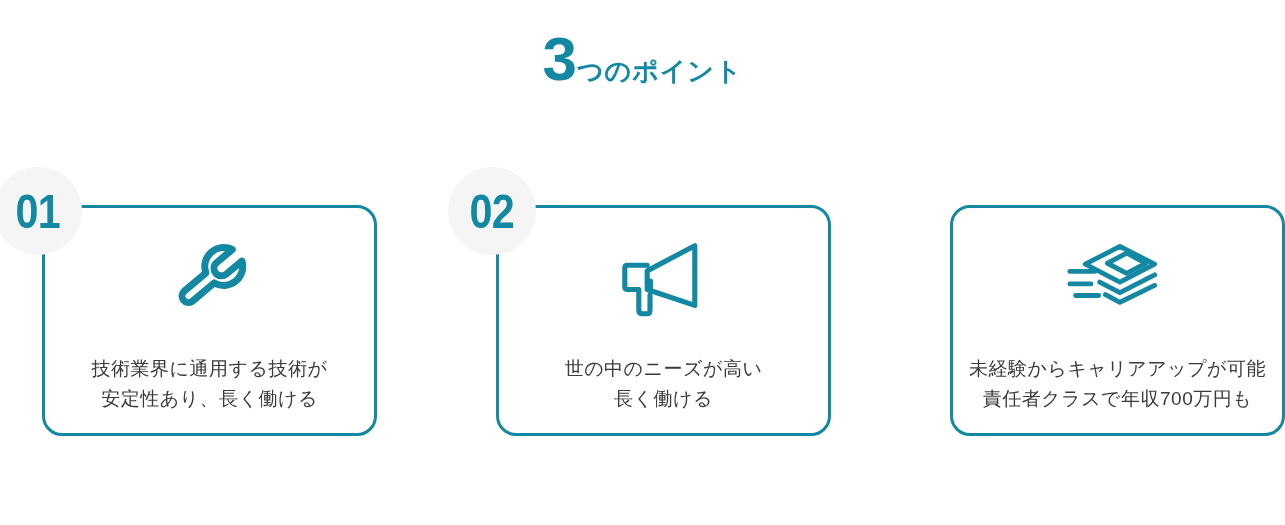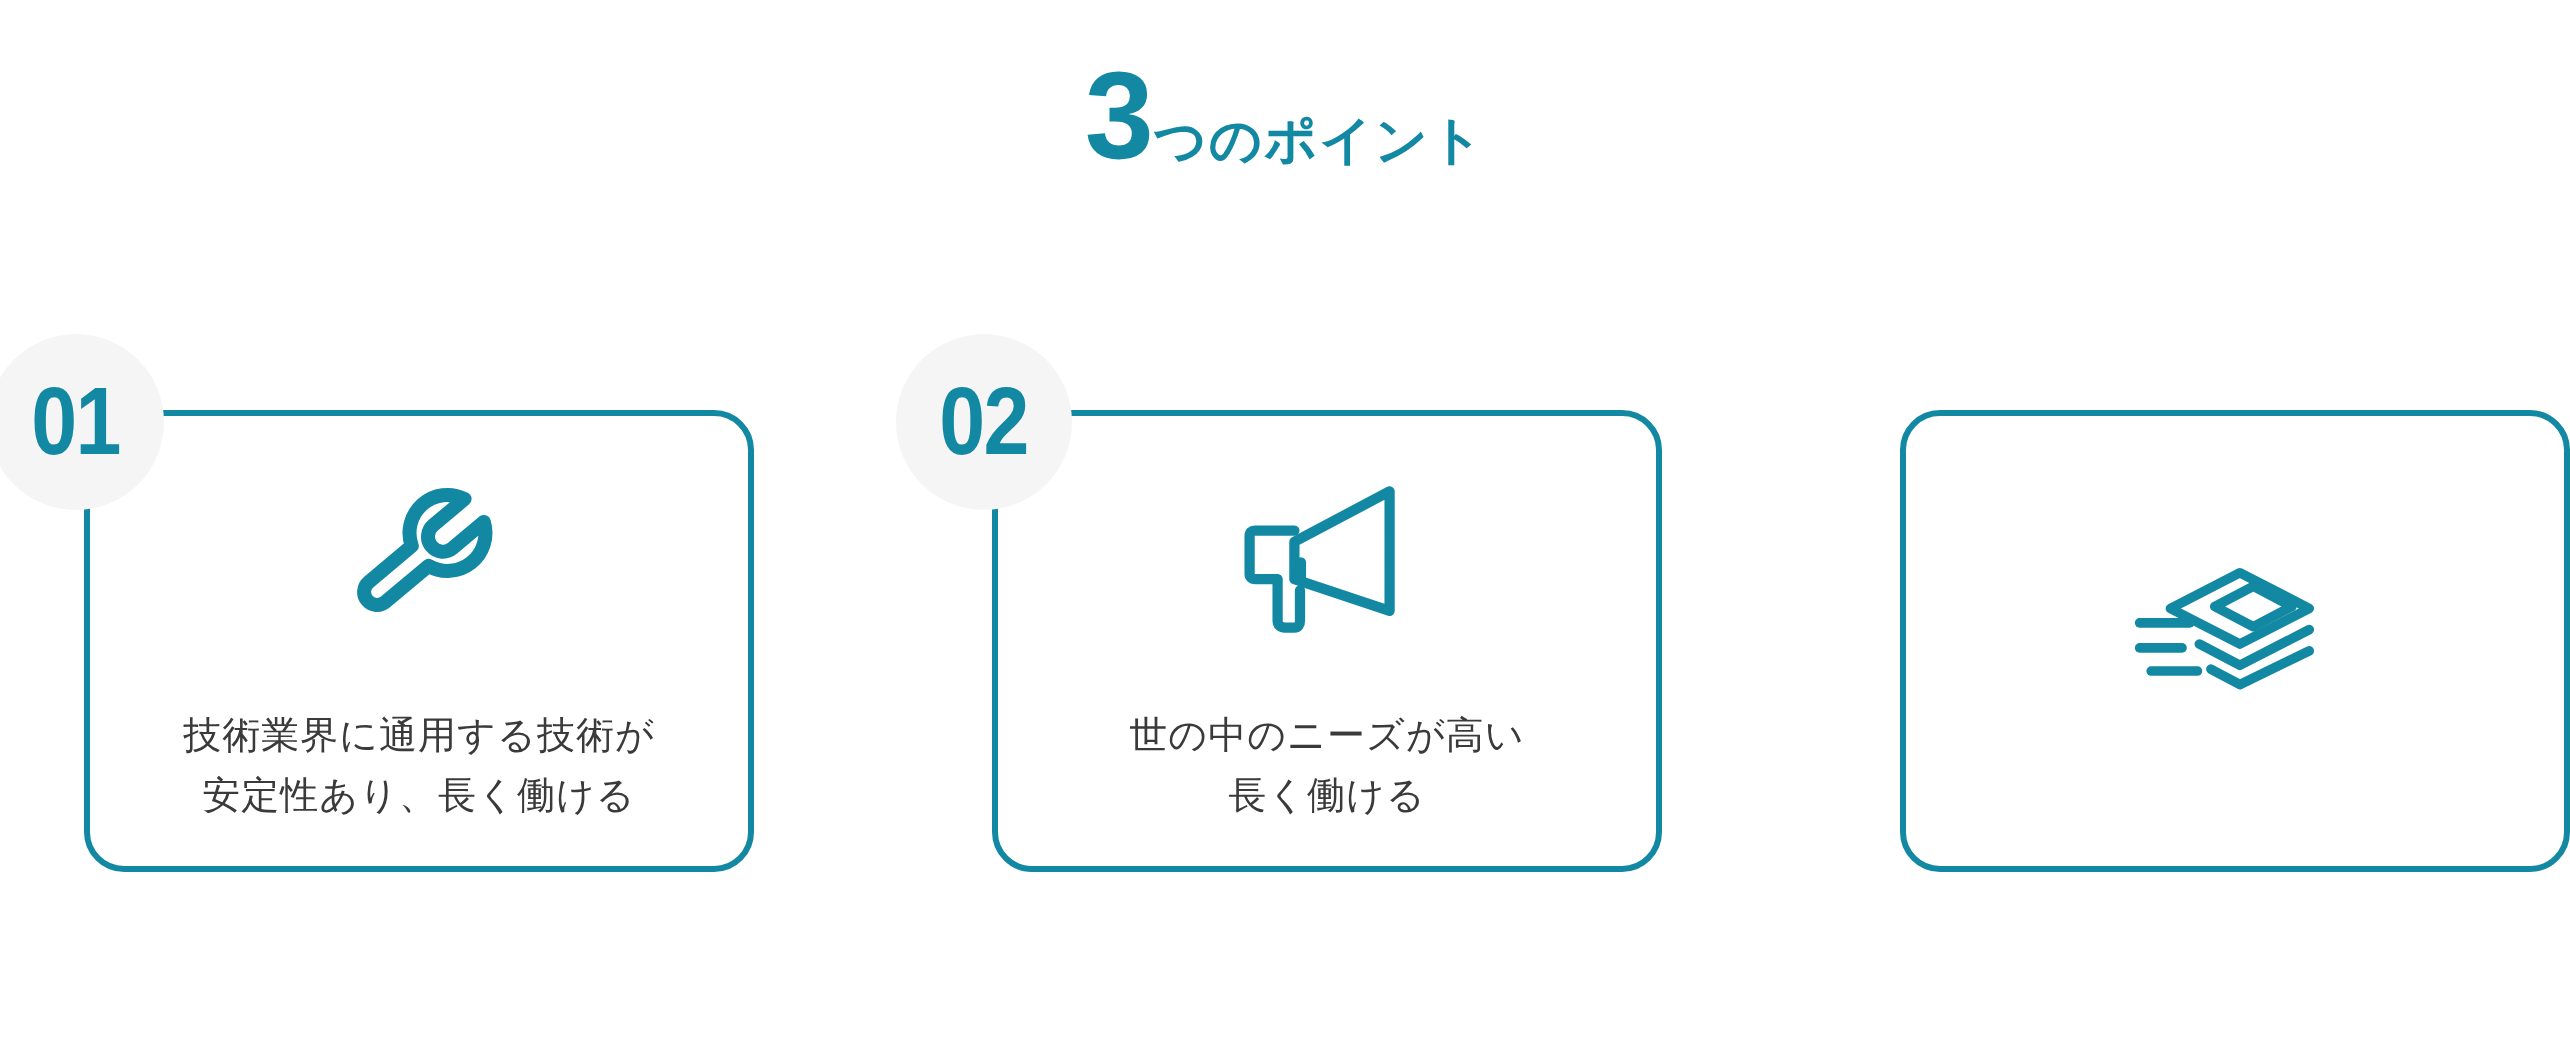--- a/index.html
+++ b/index.html
@@ -136,16 +136,17 @@
         <svg width="106" height="88" viewBox="0 0 110 90" fill="none" stroke="currentColor" stroke-width="5" stroke-linecap="round" stroke-linejoin="round" aria-hidden="true">
           <path d="M 57 7 L 93 25.5 L 57 44 L 21 25.5 Z"></path>
           <path d="M 64 14 L 84 24.5 L 64 35 L 44 24.5 Z"></path>
           <path d="M 36 44 L 57 55 L 93 36.5"></path>
           <path d="M 42 57 L 57 65 L 93 47.5"></path>
           <path d="M 5 33 L 31 33"></path>
           <path d="M 5 46 L 27 46"></path>
           <path d="M 11 58 L 35 58"></path>
         </svg>
       </div>
+      <p class="desc"><span>未経験からキャリアアップが可能</span><br><span>責任者クラスで年収700万円も</span></p>
     </div>
   </div>
 
 </div>
 
 </body></html>

